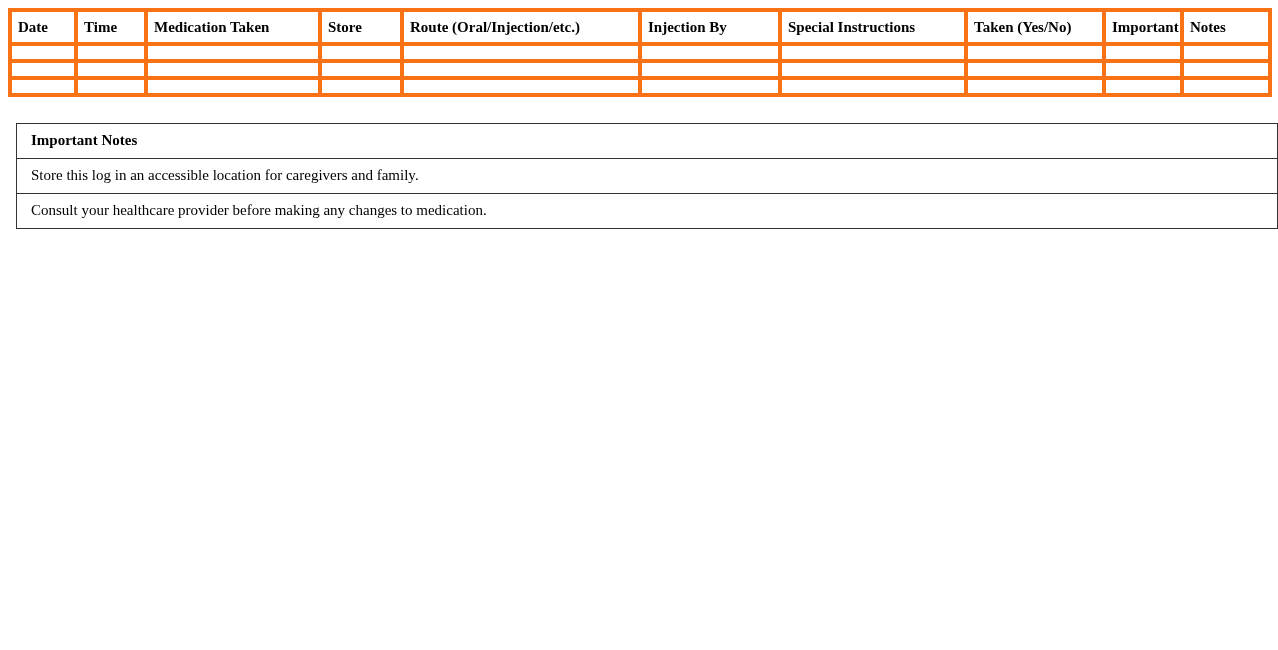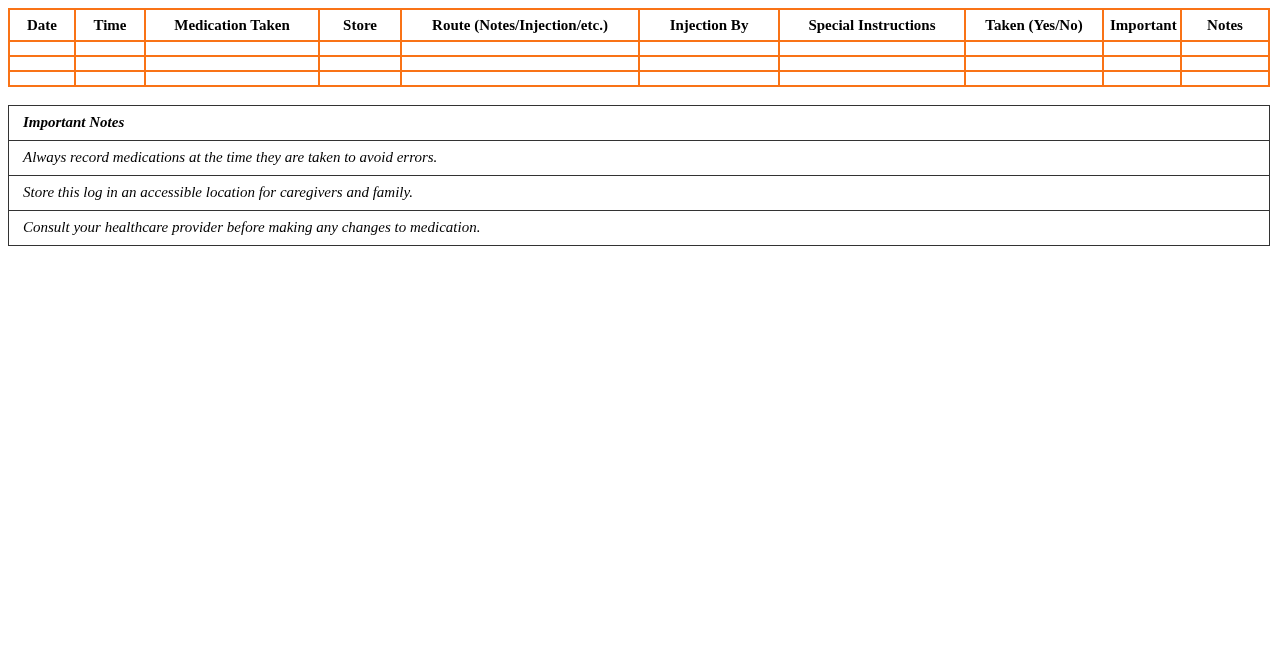--- a/index.html
+++ b/index.html
@@ -22,24 +22,24 @@
     border-collapse: collapse;
     table-layout: fixed;
     width: 1262px;
   }
   
   .med-log {
     margin: 0 0 0 0;
   }
   .med-log th,
   .med-log td {
-    border: 2px solid #f97316;
+    border: 4px solid #f97316;
     padding: 4px 6px;
     font-size: 15px;
-    text-align: center;
+    text-align: left;
     vertical-align: middle;
     overflow: hidden;
     white-space: nowrap;
   }
   .med-log th {
     font-weight: bold;
     height: 22px;
   }
   .med-log td {
     height: 13px;
@@ -56,22 +56,21 @@
   .c-taken { width: 138px; }
   .c-initials { width: 78px; }
   .c-notes { width: 88px; }
 
   .spacer {
     height: 18px;
   }
 
   
   .notes-table {
-    margin: 0;
-    font-style: italic;
+    margin: 8px;
   }
   .notes-table th,
   .notes-table td {
     border: 1px solid #333333;
     padding: 5px 8px 6px 14px;
     font-size: 15px;
     text-align: left;
     vertical-align: middle;
     height: 23px;
   }
@@ -99,21 +98,21 @@
       <col class="c-taken">
       <col class="c-initials">
       <col class="c-notes">
     </colgroup>
     <thead>
       <tr>
         <th>Date</th>
         <th>Time</th>
         <th>Medication Taken</th>
         <th>Store</th>
-        <th>Route (Notes/Injection/etc.)</th>
+        <th>Route (Oral/Injection/etc.)</th>
         <th>Injection By</th>
         <th>Special Instructions</th>
         <th>Taken (Yes/No)</th>
         <th>Important</th>
         <th>Notes</th>
       </tr>
     </thead>
     <tbody>
       <tr>
         <td></td>
@@ -157,23 +156,20 @@
   <div class="spacer"></div>
 
   <table class="notes-table">
     <thead>
       <tr>
         <th>Important Notes</th>
       </tr>
     </thead>
     <tbody>
       <tr>
-        <td>Always record medications at the time they are taken to avoid errors.</td>
-      </tr>
-      <tr>
         <td>Store this log in an accessible location for caregivers and family.</td>
       </tr>
       <tr>
         <td>Consult your healthcare provider before making any changes to medication.</td>
       </tr>
     </tbody>
   </table>
 
 </div>
 

